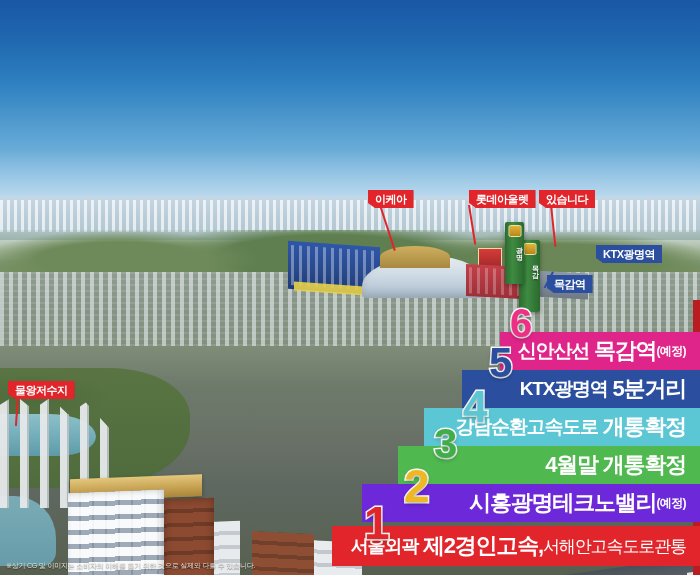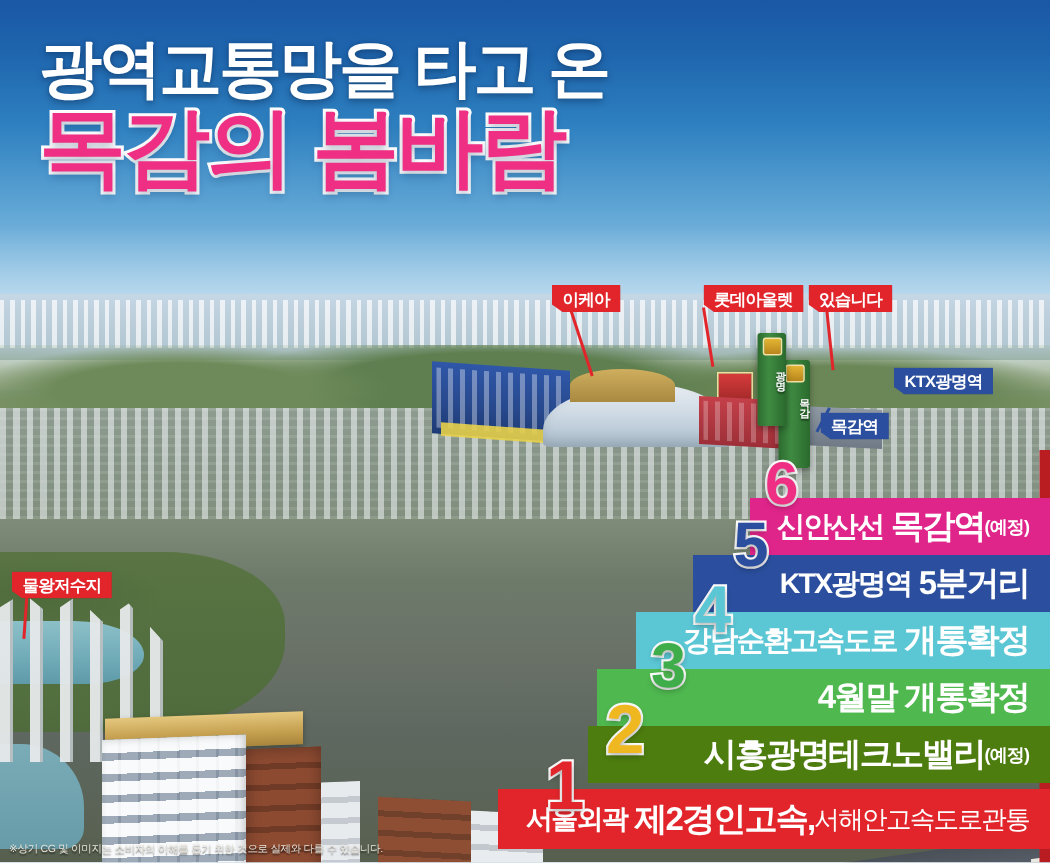--- a/index.html
+++ b/index.html
@@ -331,21 +331,21 @@
     color:#ffffff;
     white-space:nowrap;
   }
   .bar .t1{ font-size:19px; font-weight:bold; letter-spacing:-1.2px; }
   .bar .t2{ font-size:22px; font-weight:bold; letter-spacing:-1.2px; margin-left:5px; }
   .bar .t3{ font-size:12px; font-weight:bold; letter-spacing:-.6px; }
   #bar6{ top:332px; width:200px; background:#e0258a; }
   #bar5{ top:370px; width:238px; background:#2b4f9e; }
   #bar4{ top:408px; width:276px; background:#5bc6d4; }
   #bar3{ top:446px; width:302px; background:#4fb84f; }
-  #bar2{ top:484px; width:308px; background:#4d7c0f; }
+  #bar2{ top:484px; width:338px; background:#6d28d9; }
   #bar1{ top:526px; width:368px; height:40px; background:#e1252b; }
   #bar1 .t1{ font-size:18px; }
   #bar1 .t2{ font-size:22px; }
   #bar1 .t3b{ font-size:17px; font-weight:normal; letter-spacing:-1.1px; }
 
   
   .rail{
     position:absolute; right:0; top:300px; width:7px; height:275px;
     background:#b91d22; z-index:33;
   }
@@ -360,24 +360,20 @@
 </style>
 </head>
 <body>
 
 <div id="ad">
 
   <div class="sky"></div>
   <div class="sky-haze"></div>
   <div class="plane"></div>
 
-  <div class="headline">
-    <div class="hl1">광역교통망을 타고 온</div>
-    <div class="hl2">목감의 봄바람</div>
-  </div>
 
   <div class="scene">
     <div class="band-farcity"></div>
     <div class="band-hills"></div>
     <div class="band-mid"></div>
     <div class="band-ground"></div>
 
     <div class="greenleft"></div>
     <div class="water"></div>
     <div class="water2"></div>

